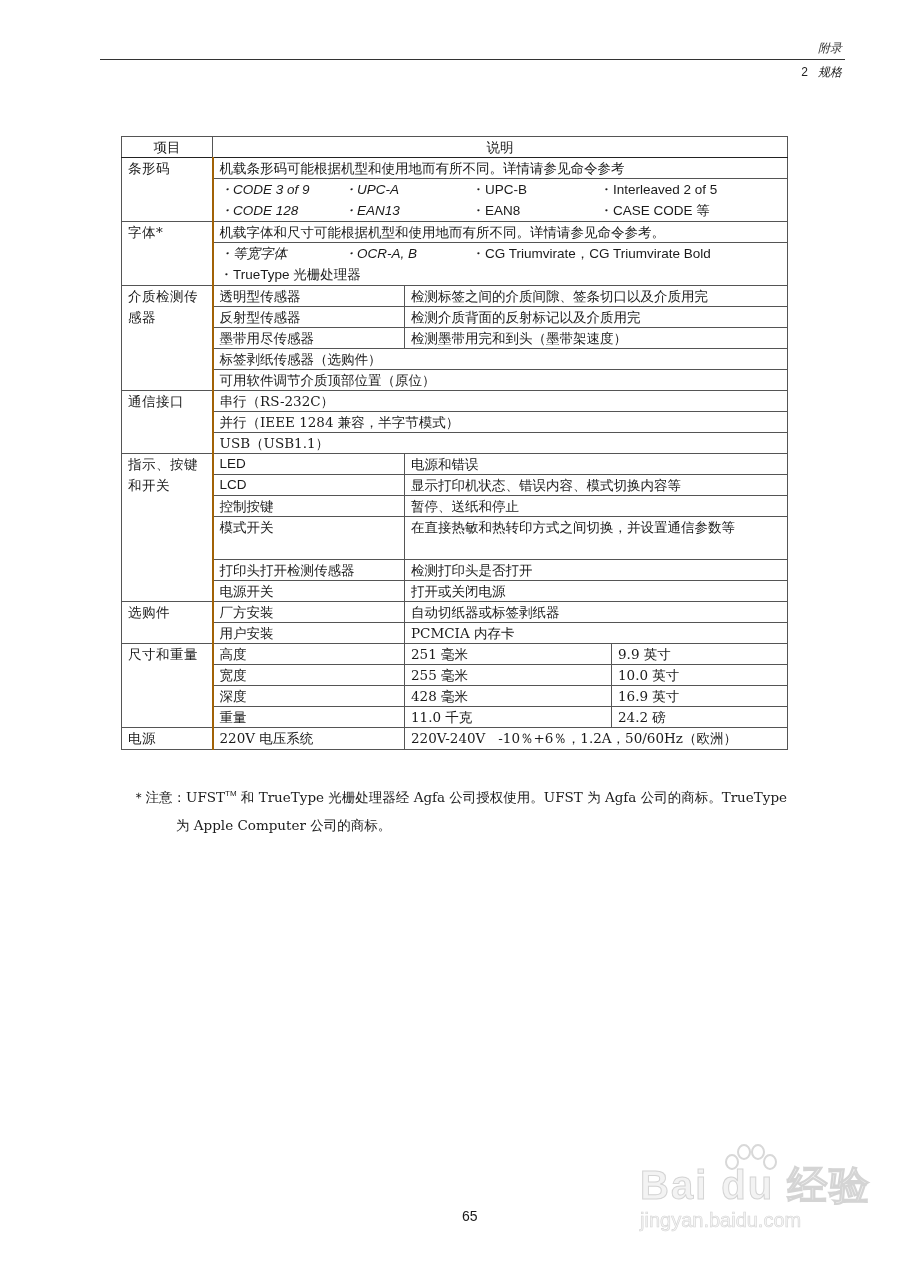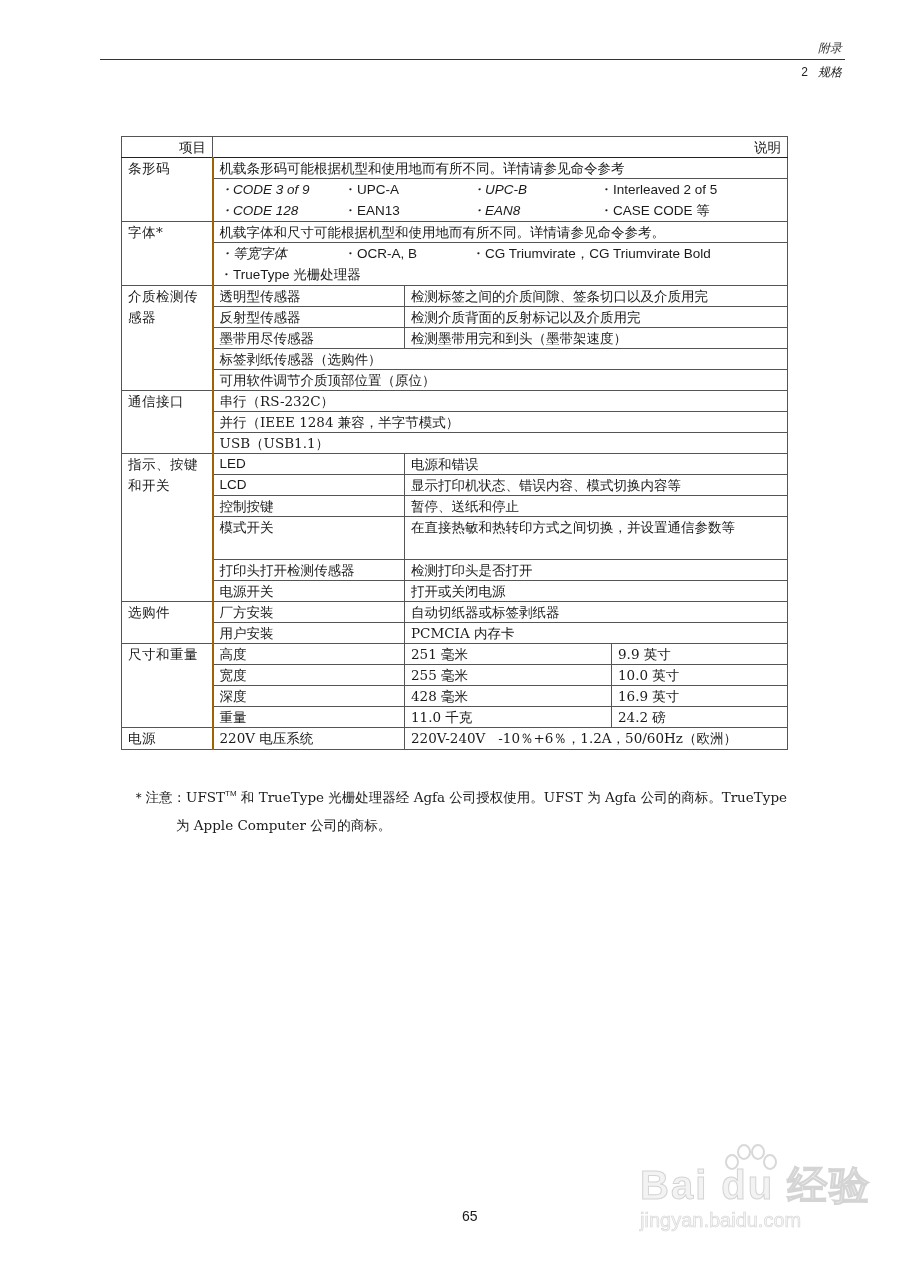--- a/index.html
+++ b/index.html
@@ -8,28 +8,28 @@
   .hdr-rule { position:absolute; left:100px; top:59px; width:745px; height:0; border-top:1.6px solid #333; }
   .hdr-top { position:absolute; right:62px; top:40px; font-size:12px; font-style:italic; color:#333;margin-left:24px; }
   .hdr-sub { position:absolute; right:62px; top:64px; font-size:12px; color:#222; }
   .hdr-sub .num { font-family:"Liberation Sans", sans-serif; margin-right:10px; font-style:normal; }
   .hdr-sub .ttl { font-style:italic; }
 
   table.spec { position:absolute; left:121px; top:136px; width:666px; border-collapse:collapse;
                font-size:13.5px; table-layout:fixed; }
   table.spec td, table.spec th { border:1px solid #555; padding:0 6px; height:20px; line-height:20px;
                vertical-align:top; font-weight:normal; white-space:nowrap; overflow:hidden; }
-  table.spec th { text-align:right; border-bottom:1.6px solid #222; }
+  table.spec th { text-align:center; border-bottom:1.6px solid #222; }
   table.spec { border:1.8px solid #222; }
   table.spec td.cat { border-right:2px solid #a16207; white-space:normal; line-height:21px; letter-spacing:0.5px; }
   table.spec tr.grp td { border-top:1.6px solid #222; }
   .sans { font-family:"Liberation Sans", sans-serif; }
   .opts { display:flex; }
   .opts span { display:inline-block; font-family:"Liberation Sans", sans-serif; }
-  .w1 { width:124px;font-style:italic; } .w2 { width:128px; } .w3 { width:128px;font-style:italic; }
+  .w1 { width:124px;font-style:italic; } .w2 { width:128px;font-style:italic; } .w3 { width:128px; }
   .wrap { white-space:normal !important; line-height:20px !important; }
 
   .note { position:absolute; left:132px; top:780px; font-size:13.5px; line-height:28px; width:700px; }
   .note .ind { padding-left:44px; }
   .note sup { font-size:8px; font-family:"Liberation Sans", sans-serif; }
 
   .page-num { position:absolute; left:462px; top:1208px; font-size:14px; font-family:"Liberation Sans", sans-serif;text-align:right; }
   .wm { position:absolute; left:640px; top:1158px; color:#e6e6e6; font-family:"Liberation Sans", sans-serif; }
   .wm .brand { font-size:40px; font-weight:bold; letter-spacing:2px; -webkit-text-stroke:1px #d4d4d4; color:#f3f3f3;text-align:center; }
   .wm .url { font-size:20px; -webkit-text-stroke:0.6px #d4d4d4; color:#f5f5f5; margin-top:-4px; }

